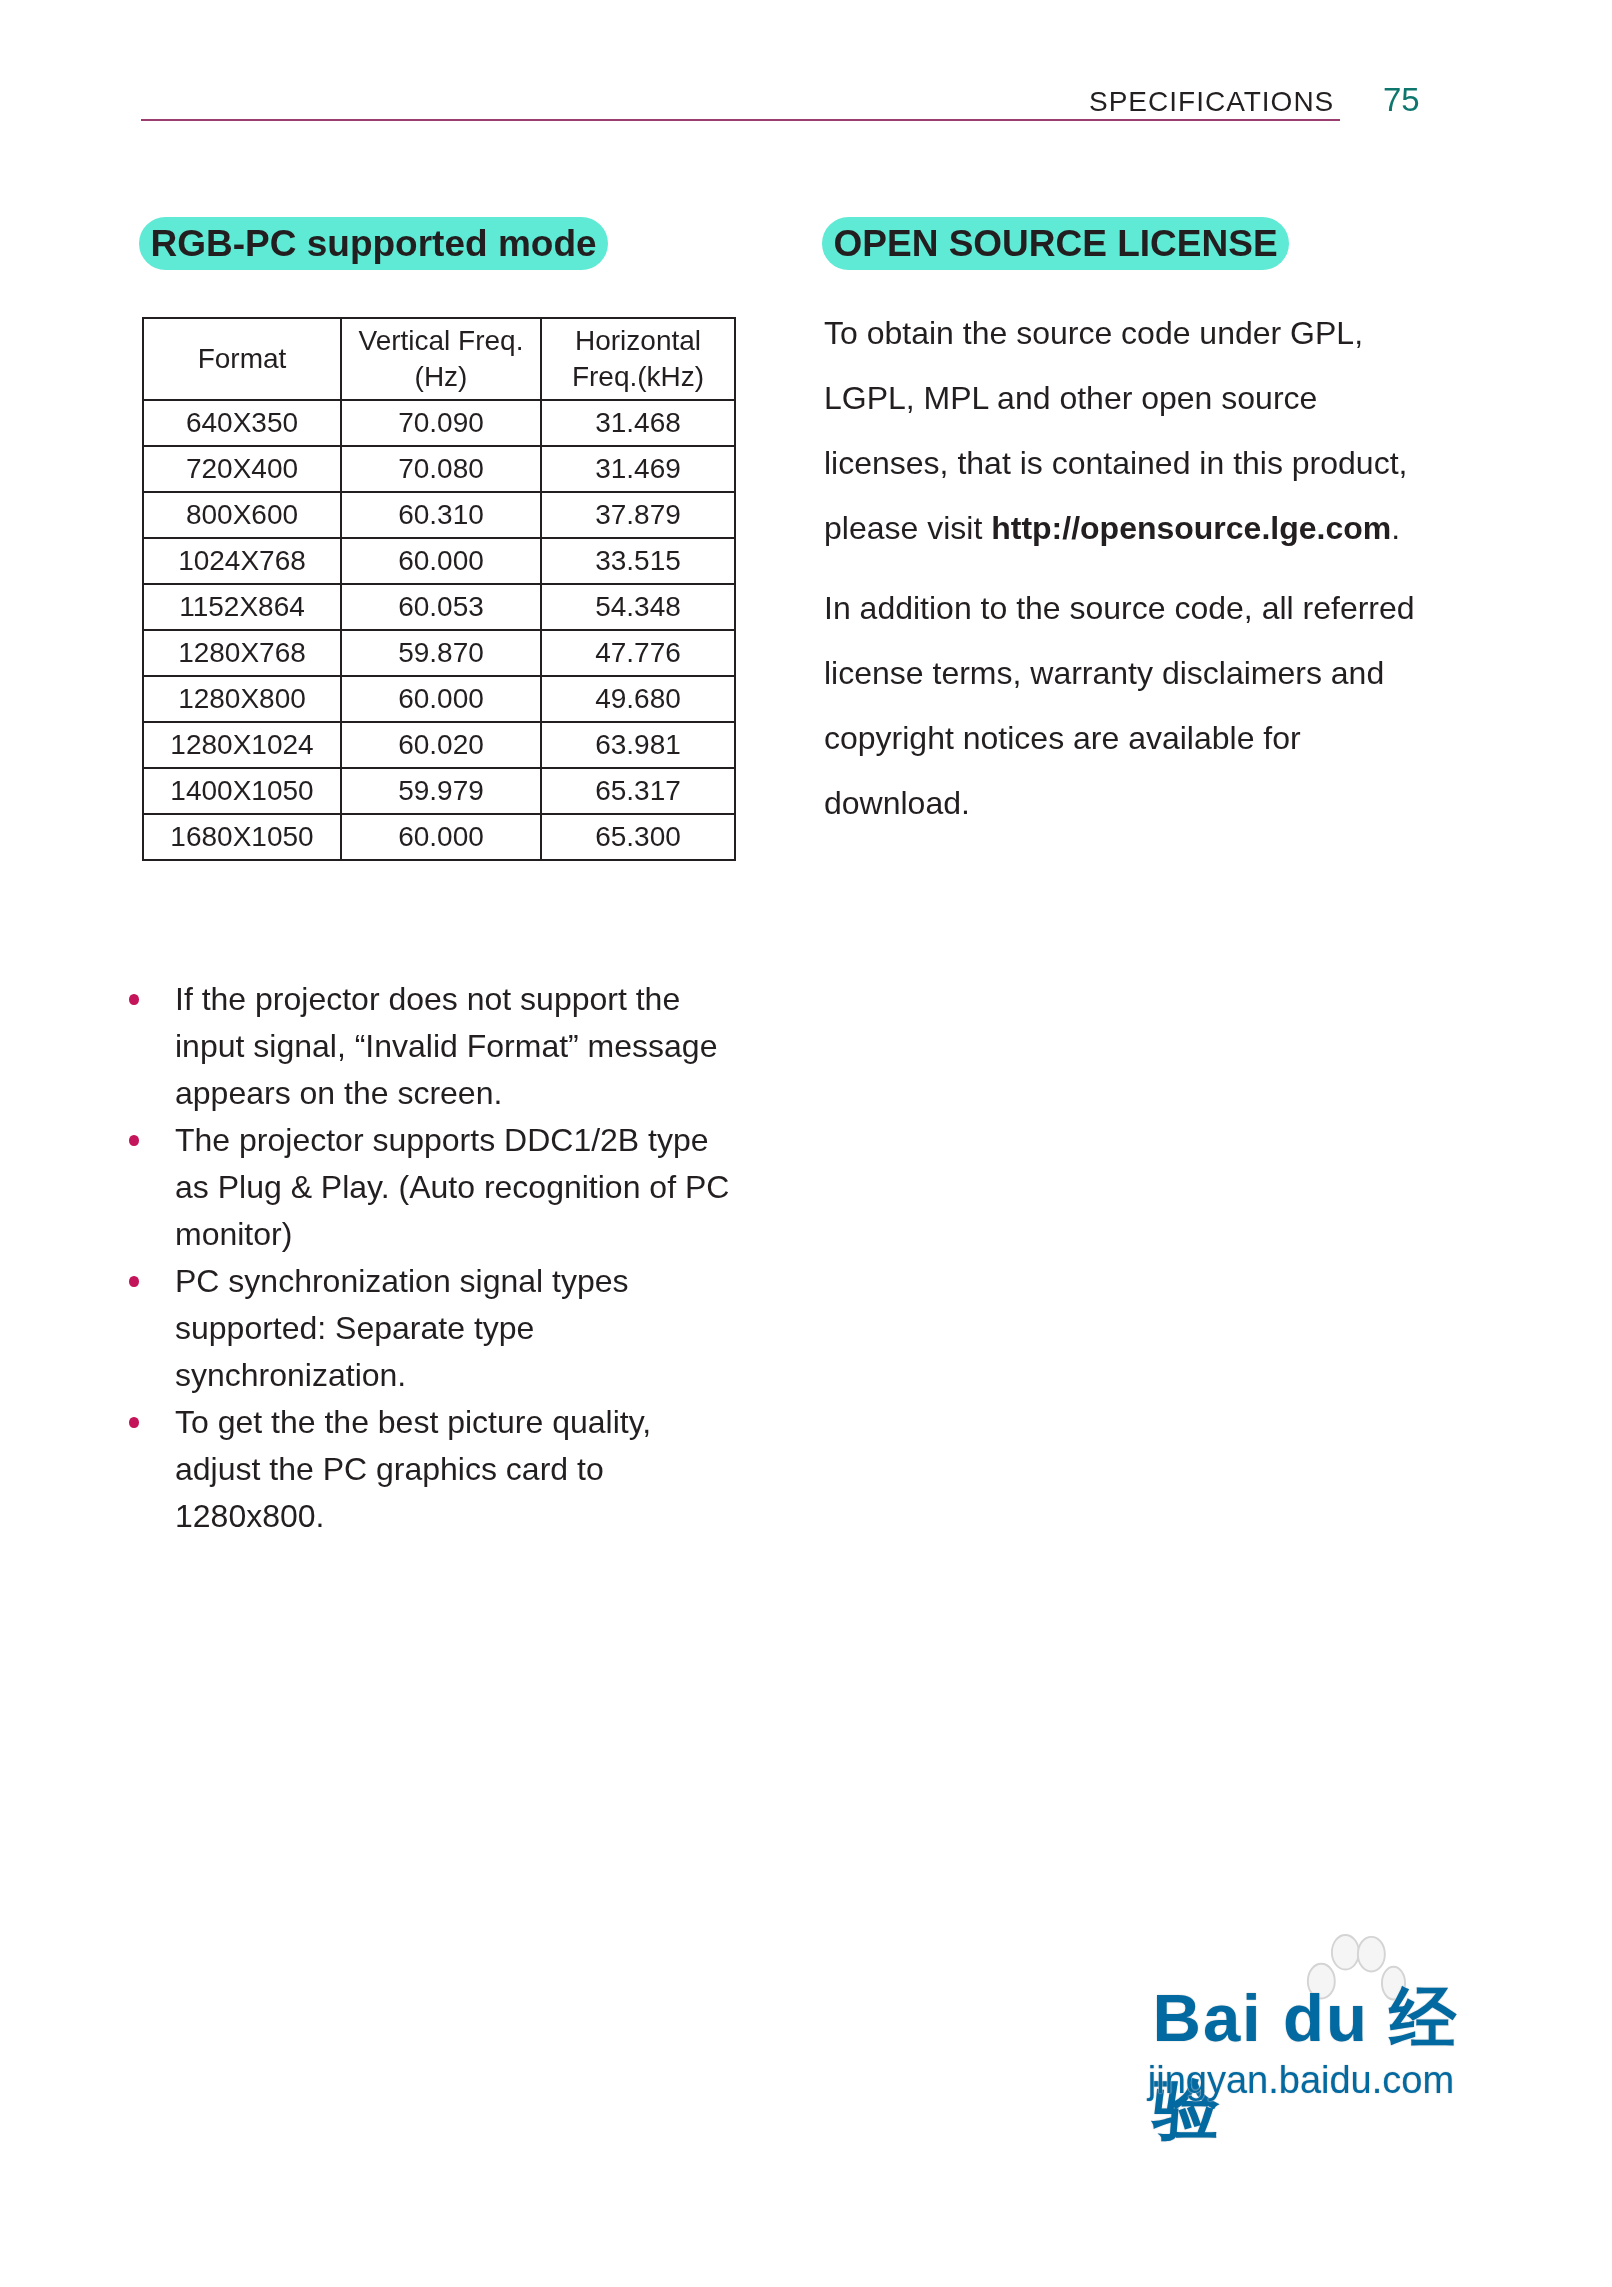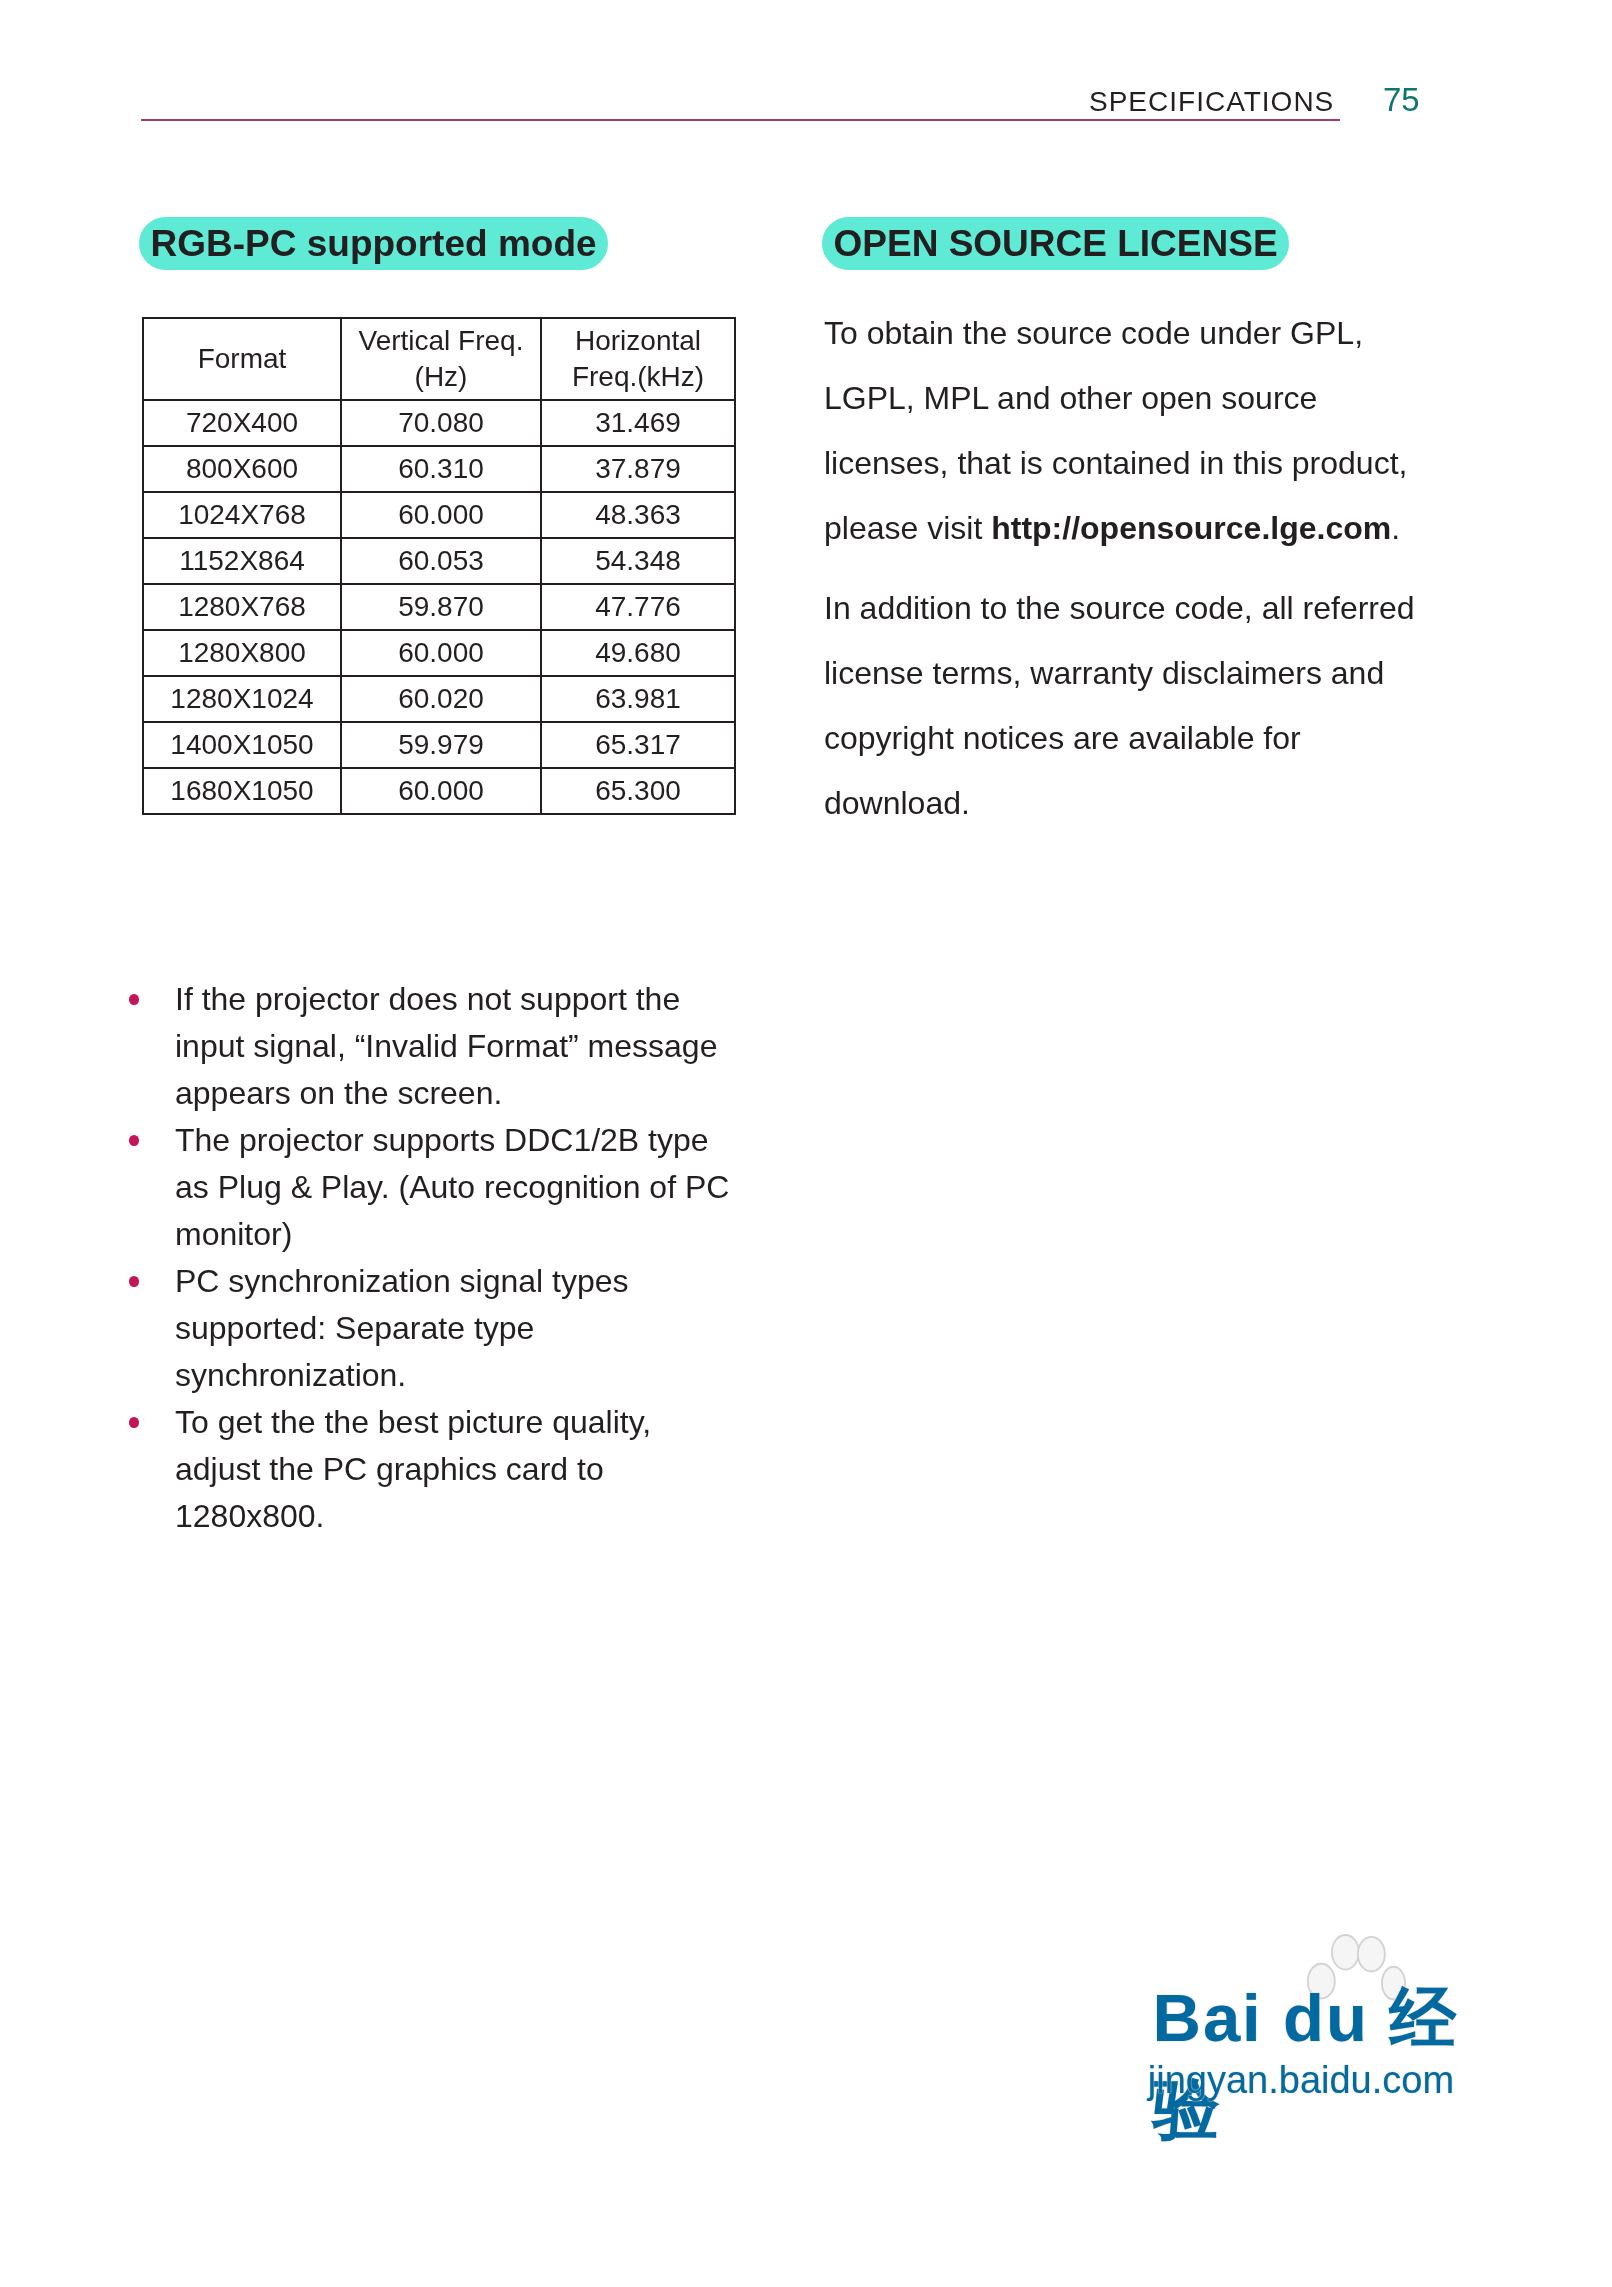--- a/index.html
+++ b/index.html
@@ -57,33 +57,38 @@
         <span>(Hz)</span>
       </th>
       <th class="c3">
         <span>Horizontal</span><br>
         <span>Freq.(kHz)</span>
       </th>
     </tr>
   </thead>
   <tbody id="modes-body">
       <tr>
+        <td class="c1">640X350</td>
+        <td class="c2">70.090</td>
+        <td class="c3">31.468</td>
+      </tr>
+      <tr>
         <td class="c1">720X400</td>
         <td class="c2">70.080</td>
         <td class="c3">31.469</td>
       </tr>
       <tr>
         <td class="c1">800X600</td>
         <td class="c2">60.310</td>
         <td class="c3">37.879</td>
       </tr>
       <tr>
         <td class="c1">1024X768</td>
         <td class="c2">60.000</td>
-        <td class="c3">48.363</td>
+        <td class="c3">33.515</td>
       </tr>
       <tr>
         <td class="c1">1152X864</td>
         <td class="c2">60.053</td>
         <td class="c3">54.348</td>
       </tr>
       <tr>
         <td class="c1">1280X768</td>
         <td class="c2">59.870</td>
         <td class="c3">47.776</td>

